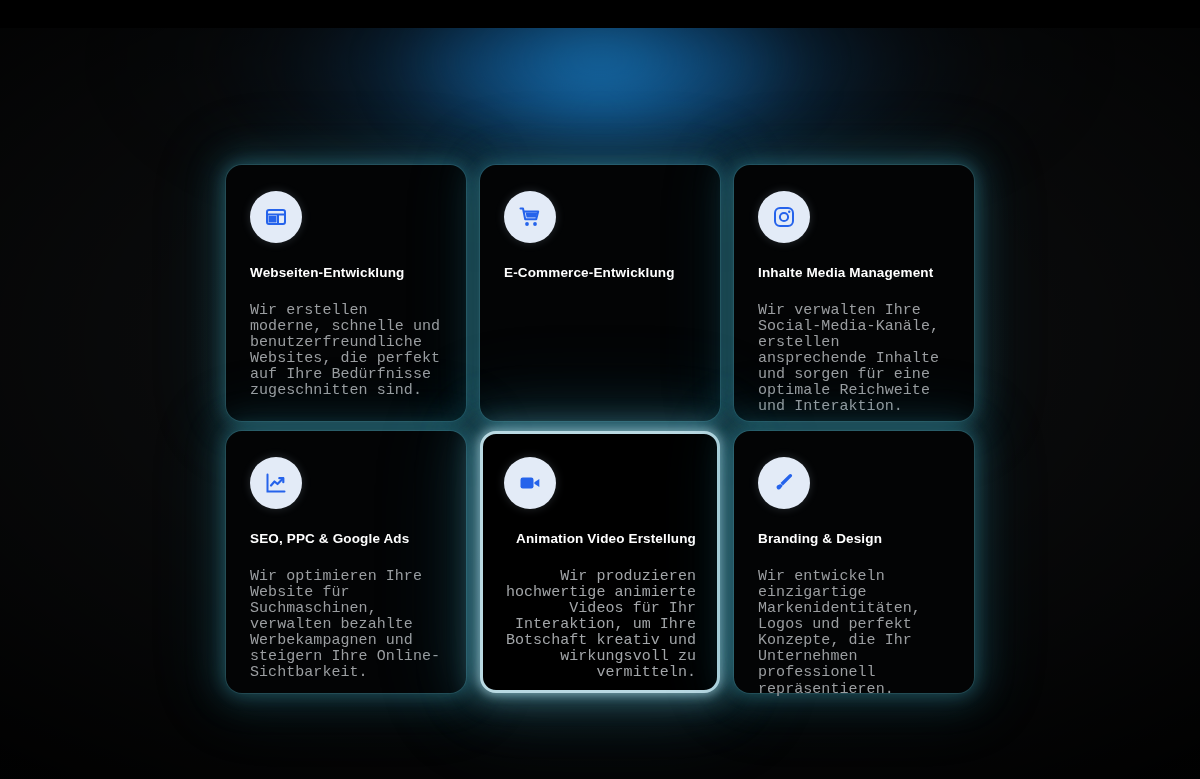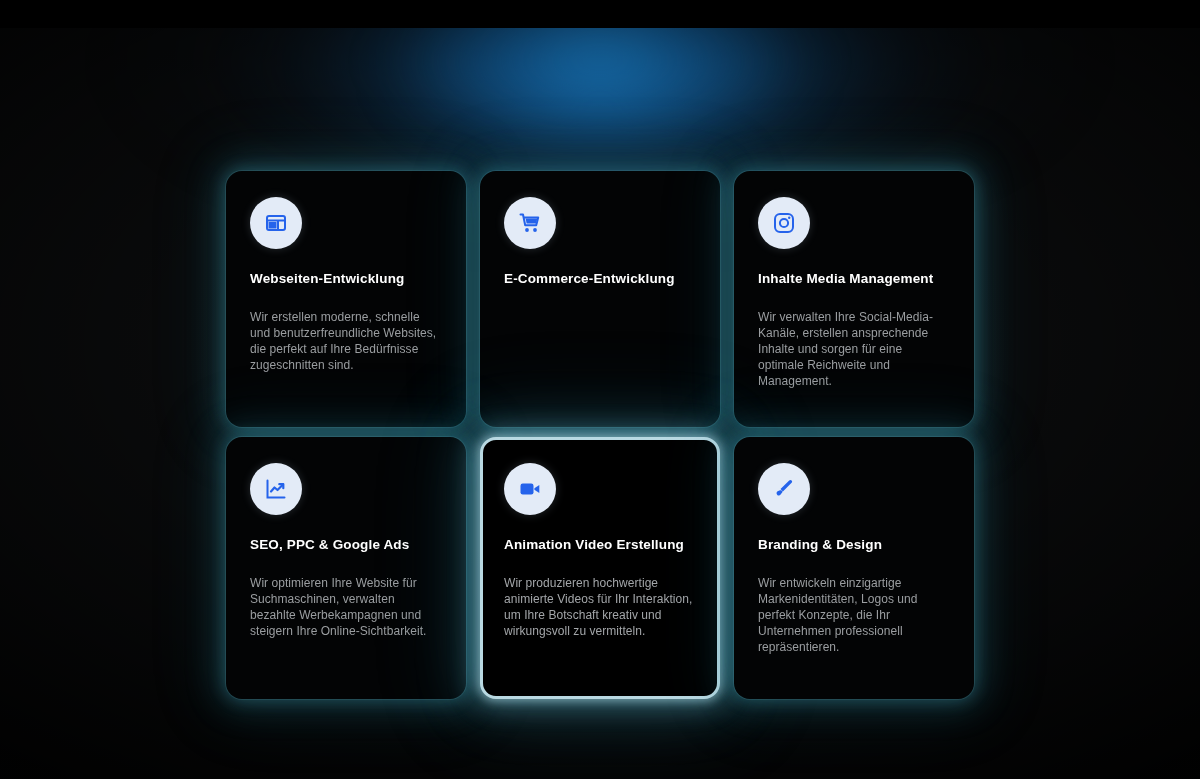--- a/index.html
+++ b/index.html
@@ -78,21 +78,20 @@
     position: absolute;
     left: 226px;
     top: 165px;
     width: 750px;
     display: grid;
     grid-template-columns: 240px 240px 240px;
     grid-template-rows: 256px 262px;
     column-gap: 14px;
     row-gap: 10px;
     z-index: 10;
-    margin-top: 6px;
   }
 
   .card {
     position: relative;
     border-radius: 16px;
     background: #030405;
     padding: 26px 24px 20px 24px;
     box-shadow:
       0 0 0 1px rgba(120,200,215,0.13),
       0 0 16px 2px rgba(70,170,190,0.30),
@@ -102,20 +101,21 @@
 
   .card.highlighted {
     background: #000000;
     border: 3px solid #b9d9e2;
     padding: 23px 21px 17px 21px;
     box-shadow:
       0 0 10px 2px rgba(180,220,232,0.55),
       0 0 26px 6px rgba(110,195,215,0.38),
       0 0 52px 14px rgba(60,160,185,0.24),
       0 0 88px 26px rgba(40,130,155,0.14);
+    text-align: right;
   }
 
   .icon-badge {
     width: 52px;
     height: 52px;
     border-radius: 50%;
     background: #e3ebf7;
     display: flex;
     align-items: center;
     justify-content: center;
@@ -128,25 +128,26 @@
     margin-top: 22px;
     font-size: 13.5px;
     font-weight: 700;
     letter-spacing: 0.15px;
     color: #ffffff;
     line-height: 1.25;
   }
 
   .card-desc {
     margin-top: 21px;
-    font-size: 12px;
+    font-size: 15px;
     line-height: 16.1px;
     color: #9b9ea1;
     letter-spacing: 0.05px;
     max-width: 196px;
+    font-family: Liberation Mono, monospace;
   }
 
   .card.highlighted .card-title { color: #ffffff; }
   .card.highlighted .card-desc { color: #a3a6a9; }
 </style>
 </head>
 <body>
 
 <div id="stage">
 
@@ -184,21 +185,21 @@
 
     <div class="card">
       <div class="icon-badge">
         <svg width="24" height="24" viewBox="0 0 24 24" fill="none">
           <rect x="3" y="3" width="18" height="18" rx="5" stroke="#2563eb" stroke-width="2"></rect>
           <circle cx="12" cy="12" r="4.1" stroke="#2563eb" stroke-width="2"></circle>
           <circle cx="17.2" cy="6.8" r="1.2" fill="#2563eb"></circle>
         </svg>
       </div>
       <div class="card-title">Inhalte Media Management</div>
-      <div class="card-desc">Wir verwalten Ihre Social-Media-Kanäle, erstellen ansprechende Inhalte und sorgen für eine optimale Reichweite und Management.</div>
+      <div class="card-desc">Wir verwalten Ihre Social-Media-Kanäle, erstellen ansprechende Inhalte und sorgen für eine optimale Reichweite und Interaktion.</div>
     </div>
 
     <div class="card">
       <div class="icon-badge">
         <svg width="24" height="24" viewBox="0 0 24 24" fill="none">
           <path d="M3.5 3.5V20.5H20.5" stroke="#2563eb" stroke-width="2" stroke-linecap="round"></path>
           <path d="M7 14.5L10.5 10.5L13.5 13L19 7.5" stroke="#2563eb" stroke-width="2.2" stroke-linecap="round" stroke-linejoin="round"></path>
           <path d="M15.3 7.2H19.3V11.2" stroke="#2563eb" stroke-width="2.2" stroke-linecap="round" stroke-linejoin="round"></path>
         </svg>
       </div>

